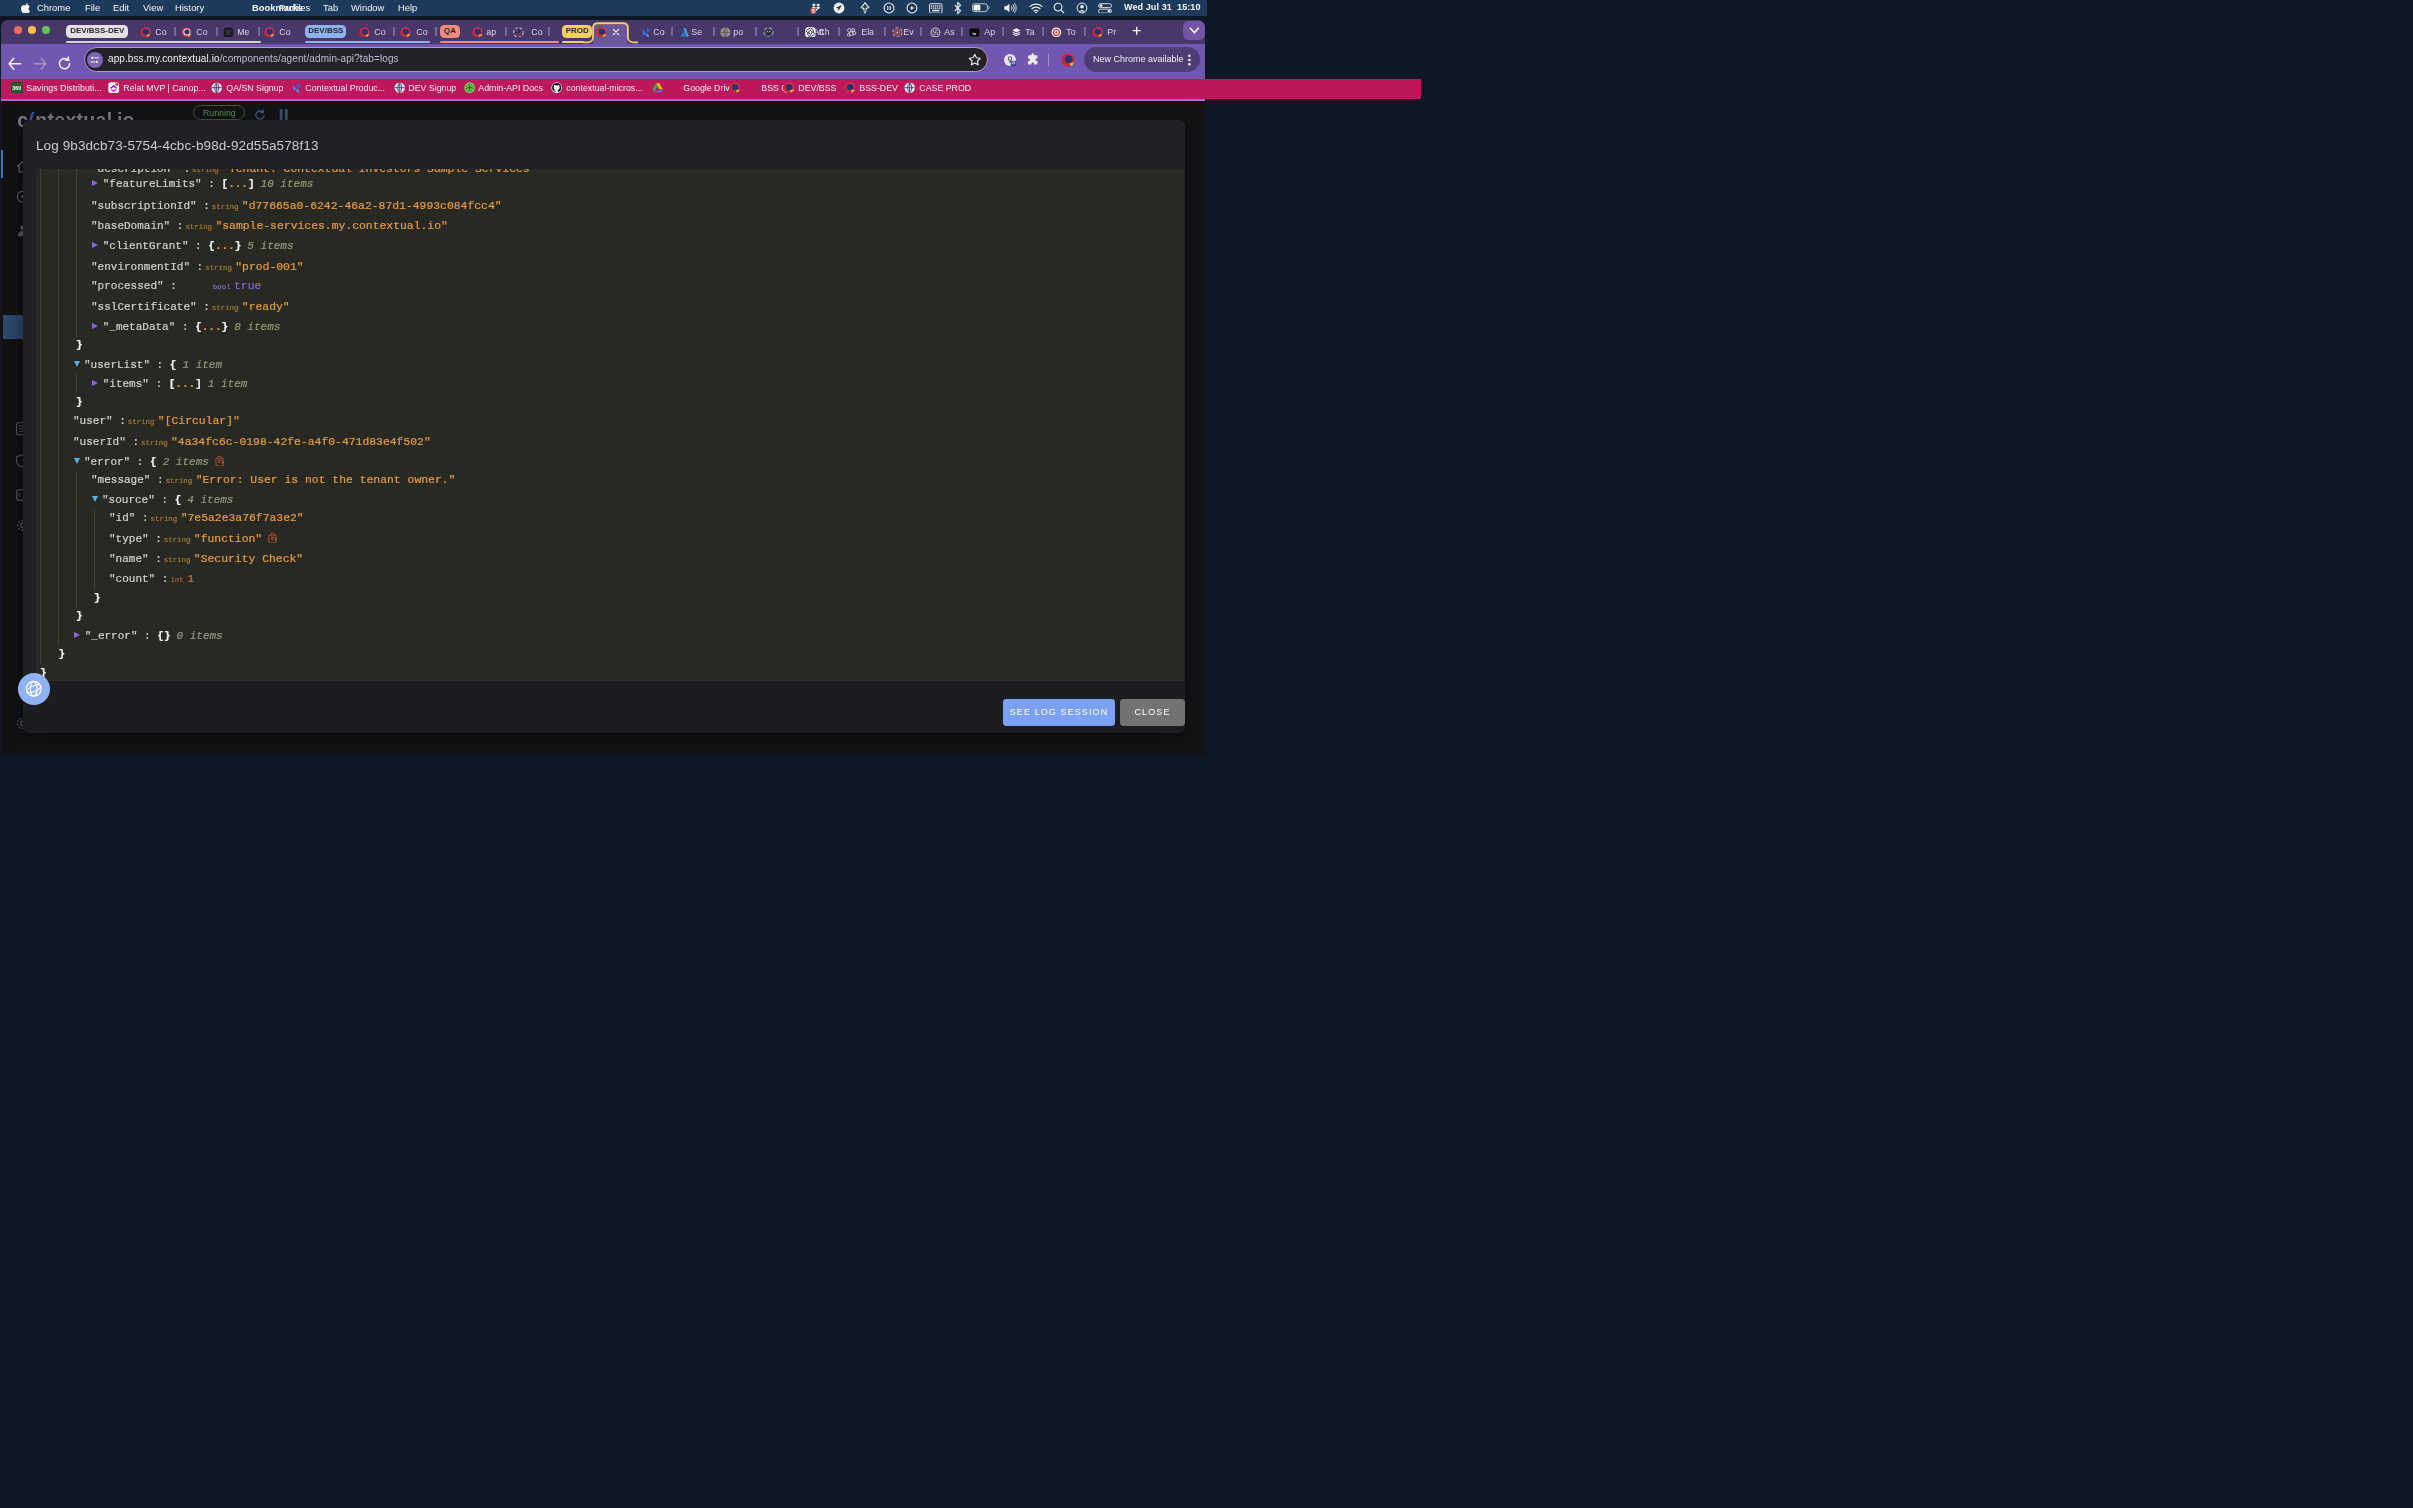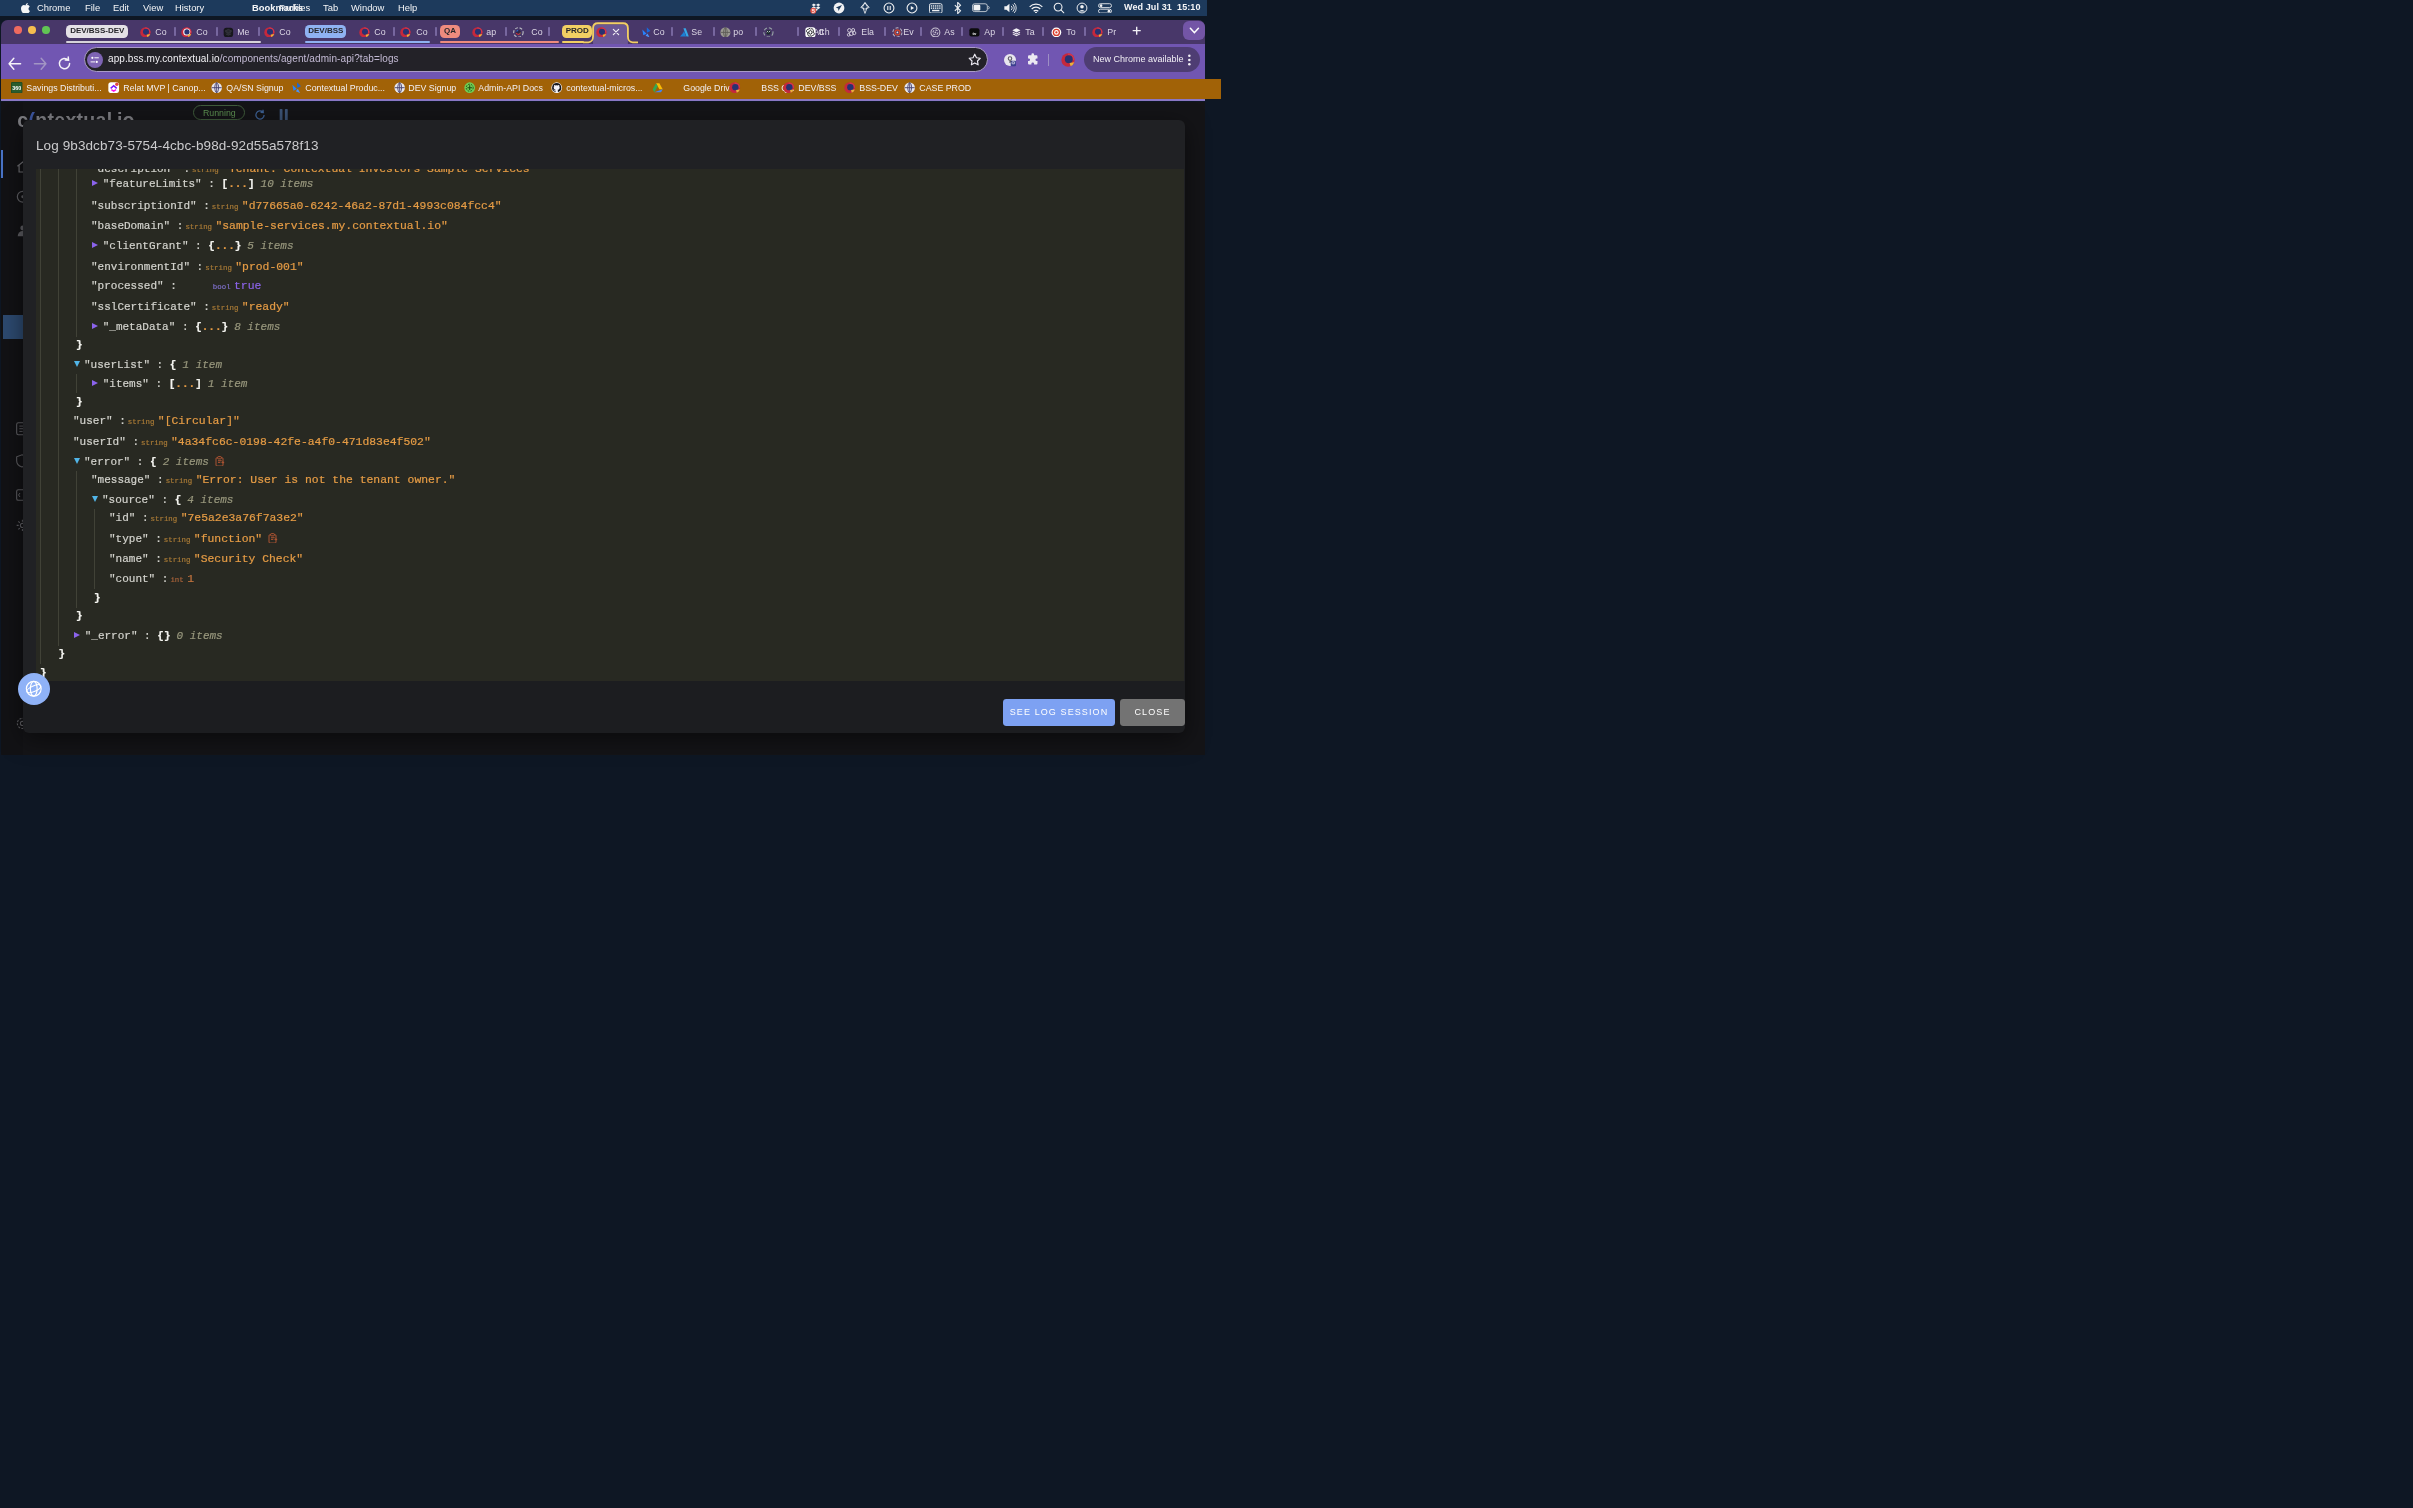--- a/index.html
+++ b/index.html
@@ -8,21 +8,21 @@
   #menubar { position:absolute; left:0; top:0; width:1207px; height:16px; background:#1d3a5c; color:#f4f5f7; font-size:9.4px; }
   #menubar .mi { position:absolute; top:2.4px; line-height:11.4px; }
   #win { position:absolute; left:1.3px; top:19.5px; width:1204px; height:24px; border-radius:6.7px 6.7px 0 0; background:#483769; }
   .tl { position:absolute; width:7.4px; height:7.4px; border-radius:50%; }
   .grouppill { position:absolute; top:5.7px; height:12.8px; border-radius:4.4px; font-size:8px; font-weight:600; color:#26262a; text-align:center; line-height:12.8px; }
   .tabtxt { position:absolute; top:7.7px; font-size:8.8px; color:#ddd8e6; line-height:10px; white-space:nowrap; }
   .tabdiv { position:absolute; top:7.4px; width:1.3px; height:9.4px; background:#77679f; border-radius:0.7px; }
   .fav { position:absolute; top:7px; width:10.8px; height:10.8px; }
   .gul { position:absolute; top:21.5px; height:2.4px; border-radius:1.3px; }
   #toolbar { position:absolute; left:1.3px; top:44px; width:1204px; height:35px; background:#7156b2; }
-  #bookbar { position:absolute; left:1.3px; top:79px; width:1220px; height:20px; background:#a16207; }
+  #bookbar { position:absolute; left:1.3px; top:79px; width:1420px; height:20px; background:#be185d; }
   .bk { position:absolute; top:1.7px; height:15px; font-size:8.8px; color:#f2f0f6; line-height:15px; white-space:nowrap; }
   .bki { position:absolute; top:3px; width:11.4px; height:11.4px; }
   #pagebg { position:absolute; left:1.3px; top:102px; width:1204px; height:653px; background:#141417; }
   #urlpill { position:absolute; left:84px; top:47px; width:904px; height:25px; border-radius:12.8px; background:#232228; border:1.3px solid #ab9cc8; }
   #modal { position:absolute; left:23px; top:120px; width:1162px; height:612px; background:#202124; border-radius:6px; box-shadow:0 6.7px 23px rgba(0,0,0,0.5);text-decoration:underline; }
   #mtitle { position:absolute; left:13px; top:18px; font-size:13.5px; color:#cbcbcd; letter-spacing:0.1px; }
   #jsonbox { position:absolute; left:13px; top:49px; width:1148px; height:512px; background:#282922; overflow:hidden; }
   .jr { position:absolute; white-space:nowrap; font-family:"Liberation Mono", monospace; font-size:11px; line-height:20px; height:20px; -webkit-text-stroke:0.2px currentColor; }
   .k { color:#d3d3cd; }
   .lbl { font-size:7.4px; margin:0 3.4px 0 2px; }

